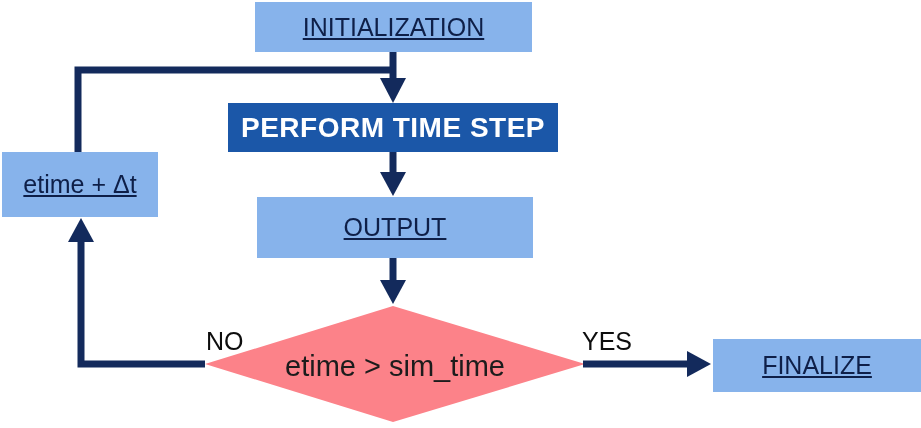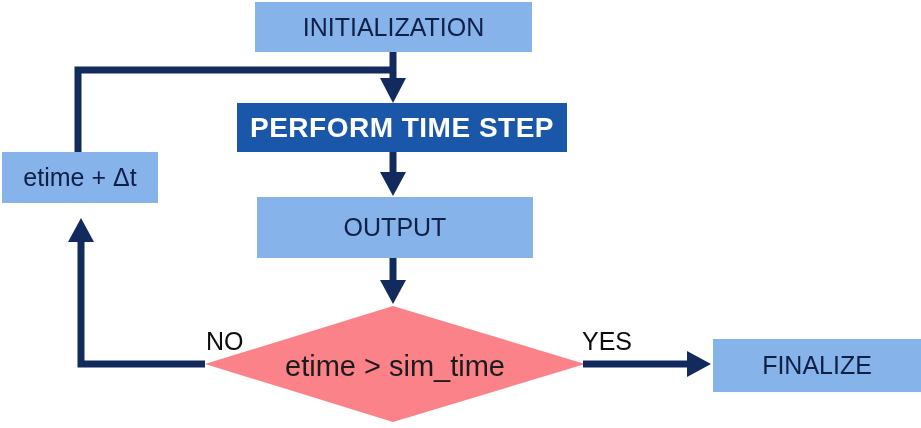--- a/index.html
+++ b/index.html
@@ -43,31 +43,32 @@
     align-items: center;
     justify-content: center;
     text-align: center;
     box-sizing: border-box;
   }
   .node.light {
     background: var(--node-light-blue, #87b3eb);
     color: var(--node-text-navy, #0e1f48);
     font-size: 25px;
     font-weight: 400;
+    text-decoration: underline;
   }
   .node-init     { left: 255px; top: 2px;   width: 277px; height: 50px; }
   .node-perform  { left: 228px; top: 103px; width: 330px; height: 49px;
                    background: var(--node-dark-blue, #1b57a8);
                    color: #ffffff; font-size: 28px; font-weight: 700;
-                   letter-spacing: 0.5px; margin-left: 9px; }
+                   letter-spacing: 0.5px; }
   .node-output   { left: 257px; top: 197px; width: 276px; height: 61px;
                    font-size: 24px; line-height: 29px; flex-direction: column; }
   .node-finalize { left: 713px; top: 339px; width: 208px; height: 53px;
                    font-size: 24px; text-align: right; }
-  .node-increment{ left: 2px;   top: 152px; width: 156px; height: 51px;
+  .node-increment{ left: 2px;   top: 152px; width: 156px; height: 65px;
                    font-size: 27px; font-weight: 700; }
   .decision-label {
     position: absolute;
     left: 205px; top: 350px; width: 380px;
     text-align: center;
     font-size: 29px;
     color: var(--decision-text, #1c1c1c);
   }
   .edge-label {
     position: absolute;

